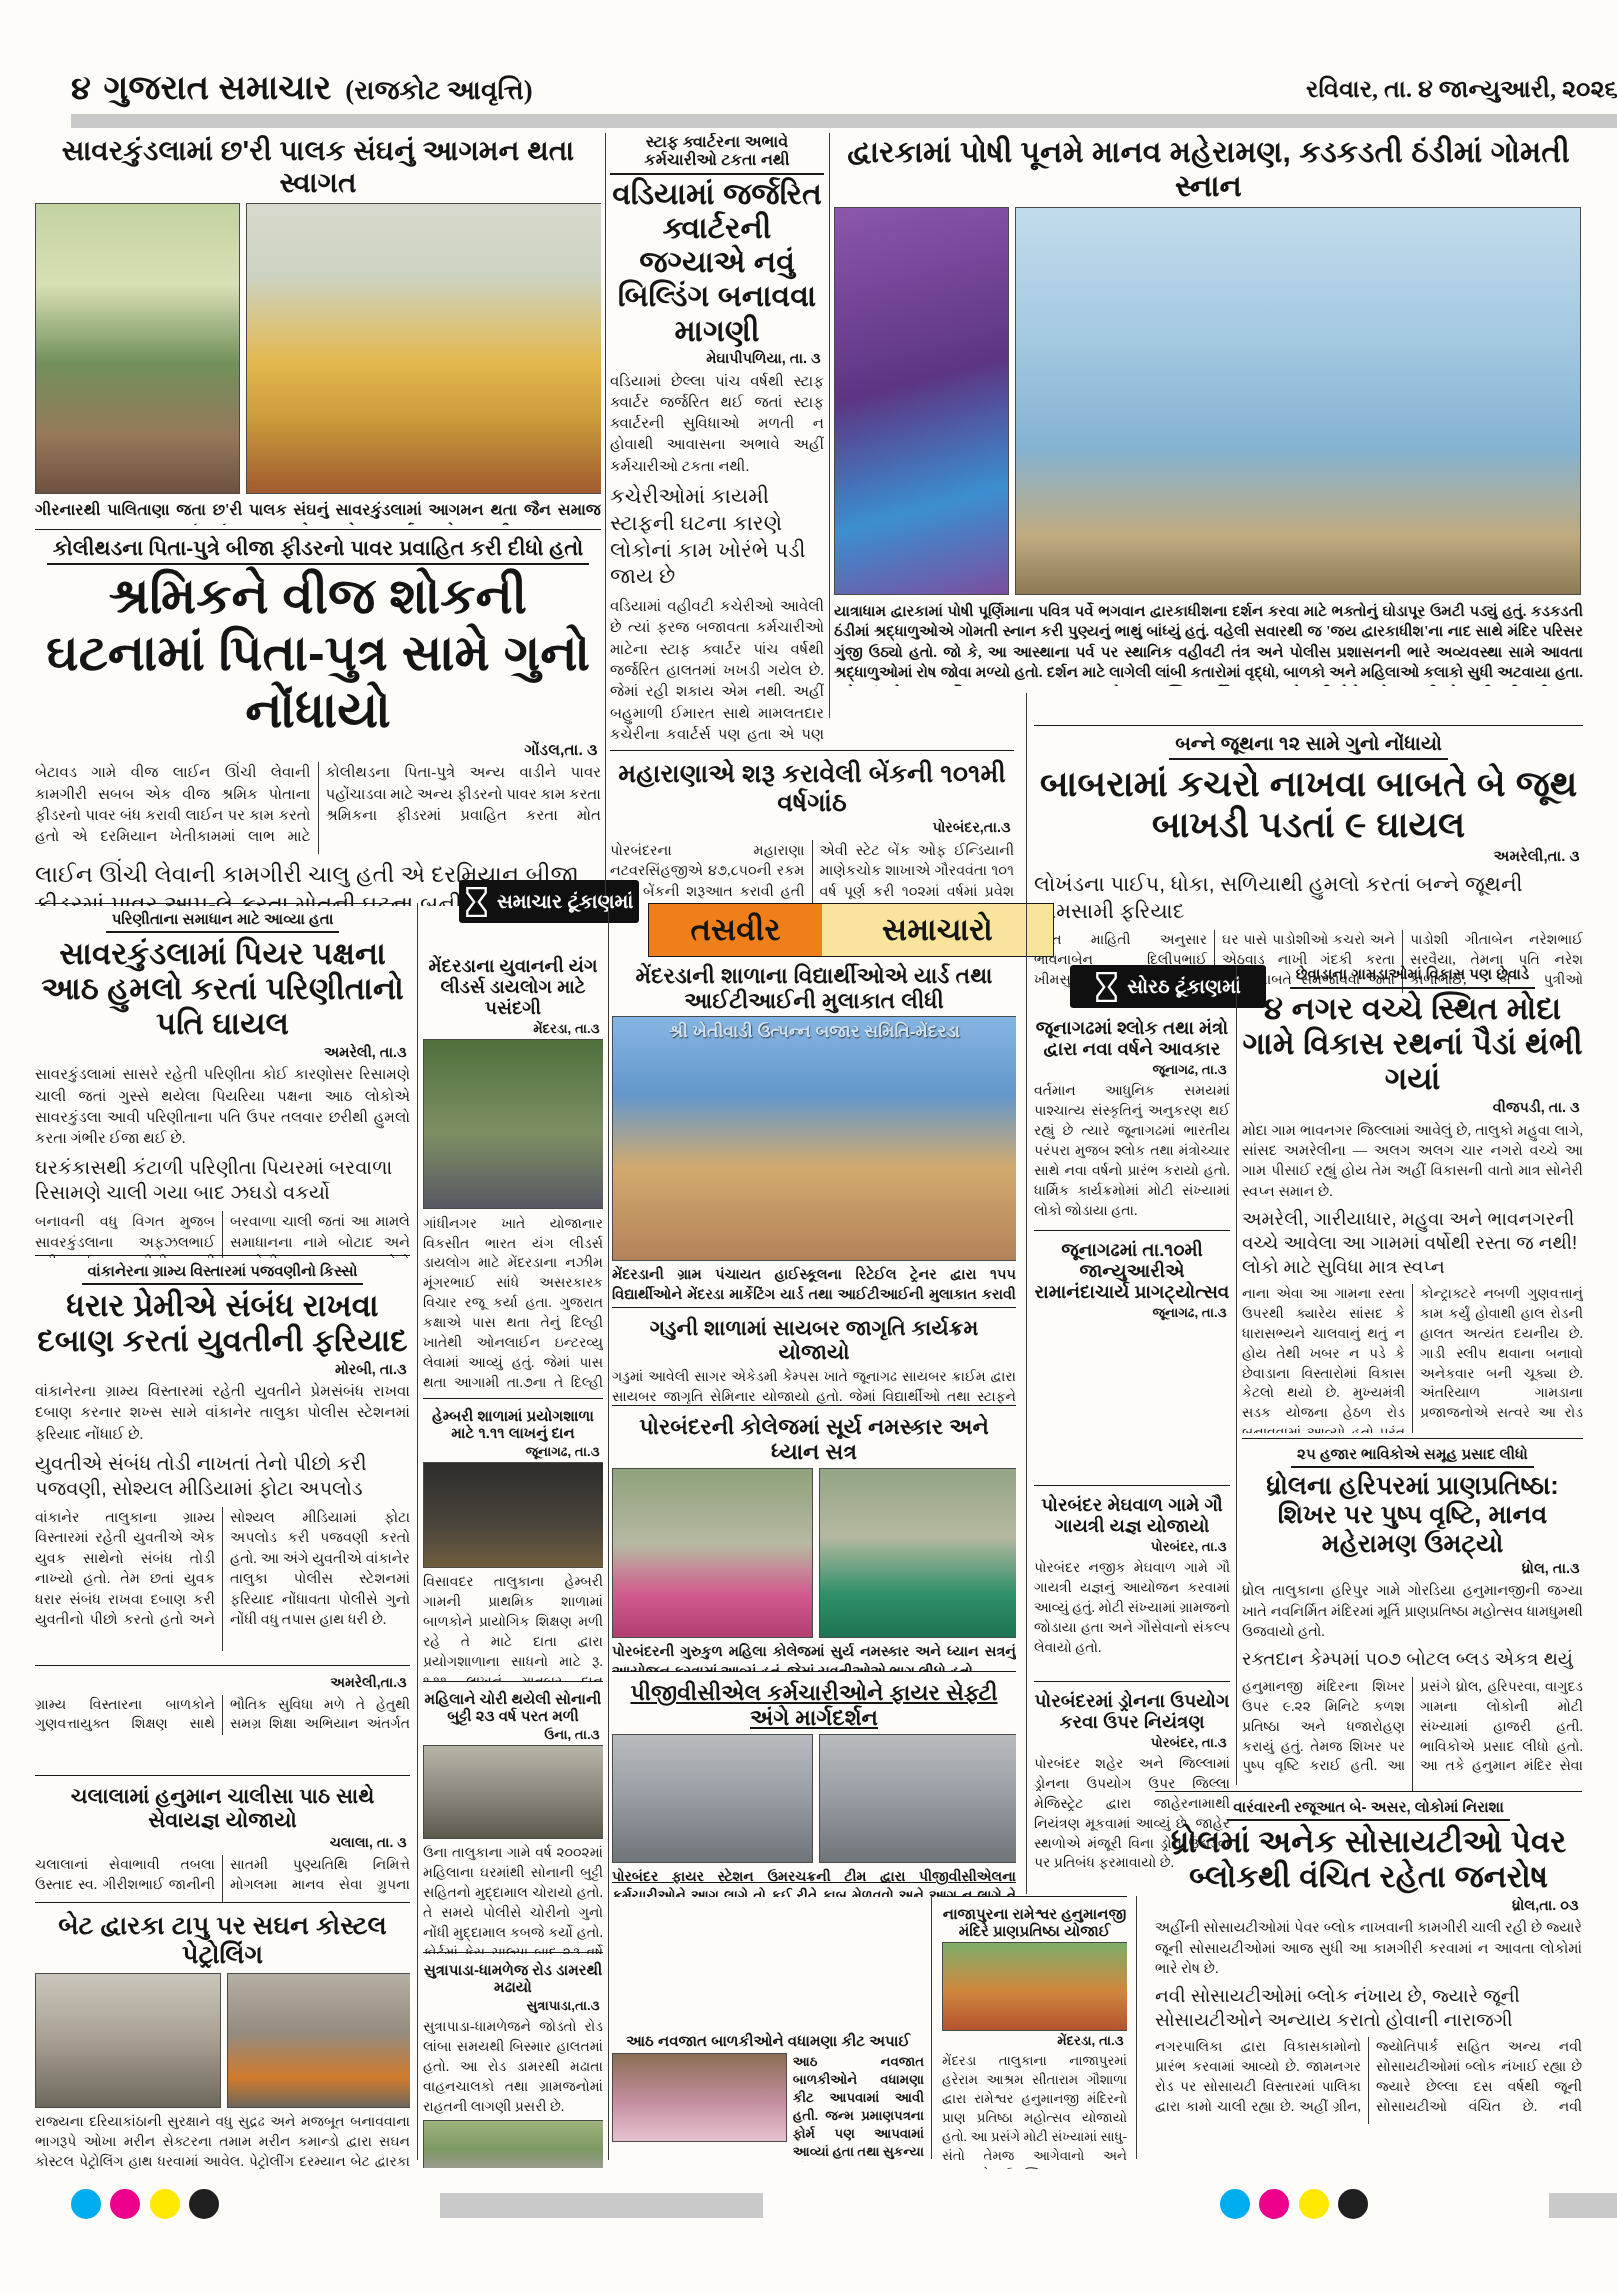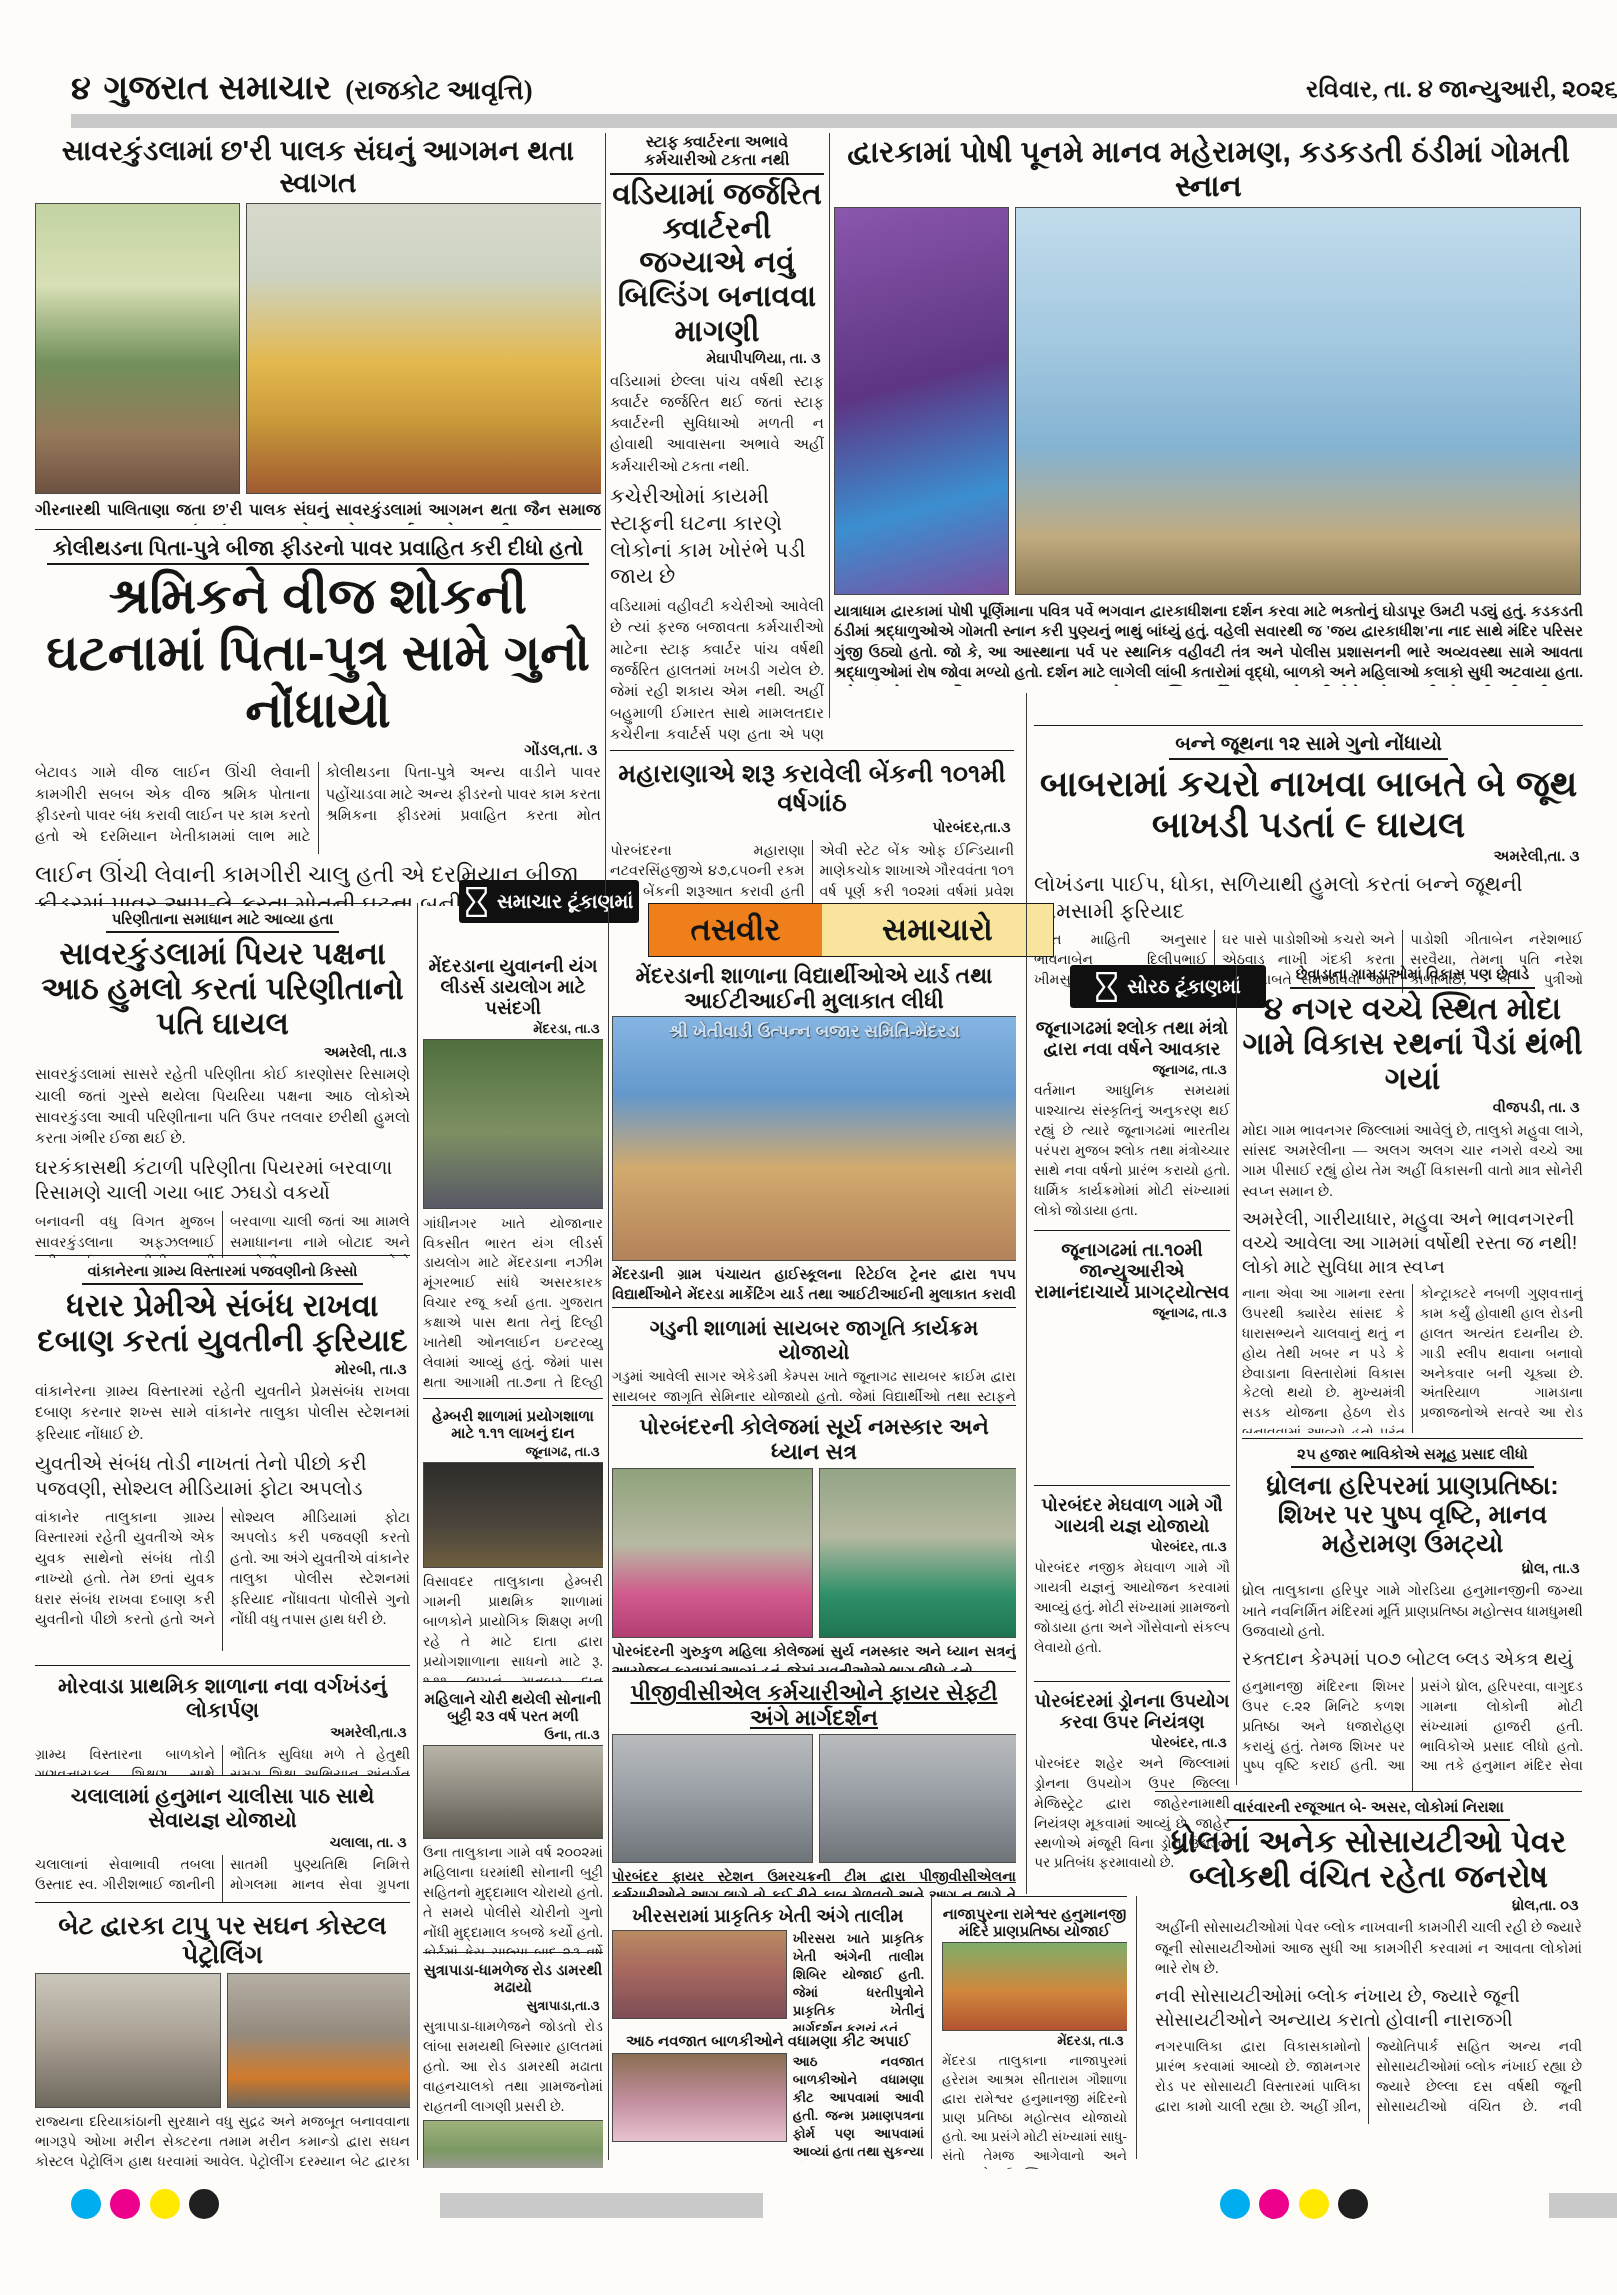--- a/index.html
+++ b/index.html
@@ -129,21 +129,20 @@
   <section class="art rt" style="left:35px;top:1255px;width:375px;height:404px;">
     <div class="kick f30"><span>વાંકાનેરના ગ્રામ્ય વિસ્તારમાં પજવણીનો કિસ્સો</span></div>
     <h2 class="hl f54">ધરાર પ્રેમીએ સંબંધ રાખવા દબાણ કરતાં યુવતીની ફરિયાદ</h2>
     <div class="date f25">મોરબી, તા.૩</div>
     <p class="bd f26">વાંકાનેરના ગ્રામ્ય વિસ્તારમાં રહેતી યુવતીને પ્રેમસંબંધ રાખવા દબાણ કરનાર શખ્સ સામે વાંકાનેર તાલુકા પોલીસ સ્ટેશનમાં ફરિયાદ નોંધાઈ છે.</p>
     <div class="sub f34">યુવતીએ સંબંધ તોડી નાખતાં તેનો પીછો કરી પજવણી, સોશ્યલ મીડિયામાં ફોટા અપલોડ</div>
     <p class="bd c2 f25" style="height:144px;">વાંકાનેર તાલુકાના ગ્રામ્ય વિસ્તારમાં રહેતી યુવતીએ એક યુવક સાથેનો સંબંધ તોડી નાખ્યો હતો. તેમ છતાં યુવક ધરાર સંબંધ રાખવા દબાણ કરી યુવતીનો પીછો કરતો હતો અને સોશ્યલ મીડિયામાં ફોટા અપલોડ કરી પજવણી કરતો હતો. આ અંગે યુવતીએ વાંકાનેર તાલુકા પોલીસ સ્ટેશનમાં ફરિયાદ નોંધાવતા પોલીસે ગુનો નોંધી વધુ તપાસ હાથ ધરી છે.</p>
   </section>
 
   <section class="art rt" style="left:35px;top:1665px;width:375px;height:104px;">
-    <h3 class="hl f36">મોરવાડા પ્રાથમિક શાળાના નવા વર્ગખંડનું લોકાર્પણ</h3>
     <div class="date f24">અમરેલી,તા.૩</div>
     <p class="bd c2 f24" style="height:40px;">ગ્રામ્ય વિસ્તારના બાળકોને ગુણવત્તાયુક્ત શિક્ષણ સાથે ભૌતિક સુવિધા મળે તે હેતુથી સમગ્ર શિક્ષા અભિયાન અંતર્ગત મોરવાડા પ્રાથમિક શાળામાં નવનિર્મિત વર્ગખંડનું લોકાર્પણ મહાનુભાવોના હસ્તે કરવામાં આવ્યું હતું. આ પ્રસંગે આગેવાનો તથા ગ્રામજનો ઉપસ્થિત રહ્યા હતા.</p>
   </section>
 
   <section class="art rt" style="left:35px;top:1775px;width:375px;height:121px;">
     <h3 class="hl f36">ચલાલામાં હનુમાન ચાલીસા પાઠ સાથે સેવાયજ્ઞ યોજાયો</h3>
     <div class="date f24">ચલાલા, તા. ૩</div>
     <p class="bd c2 f24" style="height:58px;">ચલાલાનાં સેવાભાવી તબલા ઉસ્તાદ સ્વ. ગીરીશભાઈ જાનીની સાતમી પુણ્યતિથિ નિમિત્તે મોગલમા માનવ સેવા ગ્રુપના સભ્યો અને શિવ સાંઈ ગ્રુપના સભ્યો સાથે મળી સરકારી શાળામાં અભ્યાસ કરતા બાળકોને અલ્પાહાર તથા ગરમ કપડાનું વિતરણ, નિરાધાર વૃધ્ધોને ધાબળાનું વિતરણ તથા રાત્રિના હનુમાન ચાલીસાના પાઠ ધૂન-કિર્તન સાથે ઉજવવામાં આવી હતી.</p>
   </section>
 
@@ -224,27 +223,20 @@
 
   <section class="art rt" style="left:612px;top:1671px;width:404px;height:219px;text-decoration:underline;">
     <h3 class="hl f38">પીજીવીસીએલ કર્મચારીઓને ફાયર સેફ્ટી અંગે માર્ગદર્શન</h3>
     <div class="prow" style="margin-top:3.5px;">
       <div class="photo ph-fire" style="width:199px;height:127px;"></div>
       <div class="photo ph-fire" style="width:199px;height:127px;"></div>
     </div>
     <p class="cap f24" style="margin-top:4.6px;">પોરબંદર ફાયર સ્ટેશન ઉમરચક્રની ટીમ દ્વારા પીજીવીસીએલના કર્મચારીઓને આગ લાગે તો કઈ રીતે કાબુ મેળવવો અને આગ ન લાગે તે માટે કઈ રીતે તકેદારી રાખવી તે અંગે માર્ગદર્શન આપવામાં આવ્યું હતું.</p>
   </section>
 
-  <section class="art rt" style="left:612px;top:1896px;width:312px;height:128px;">
-    <h3 class="hl f32">ખીરસરામાં પ્રાકૃતિક ખેતી અંગે તાલીમ</h3>
-    <div class="prow" style="margin-top:3.5px;">
-      <div class="photo ph-women" style="width:173px;height:87px;"></div>
-      <p class="cap f23" style="width:132px;margin:0;">ખીરસરા ખાતે પ્રાકૃતિક ખેતી અંગેની તાલીમ શિબિર યોજાઈ હતી. જેમાં ધરતીપુત્રોને પ્રાકૃતિક ખેતીનું માર્ગદર્શન કરાયું હતું.</p>
-    </div>
-  </section>
 
   <section class="art" style="left:612px;top:2030px;width:312px;height:132px;">
     <h3 class="hl f30">આઠ નવજાત બાળકીઓને વધામણા કીટ અપાઈ</h3>
     <div class="prow" style="margin-top:3.5px;">
       <div class="photo ph-baby" style="width:173px;height:87px;"></div>
       <p class="cap f23" style="width:132px;margin:0;">આઠ નવજાત બાળકીઓને વધામણા કીટ આપવામાં આવી હતી. જન્મ પ્રમાણપત્રના ફોર્મ પણ આપવામાં આવ્યાં હતા તથા સુકન્યા યોજનાની માહિતી અપાઈ હતી.</p>
     </div>
   </section>
 
   <div class="abs bbox" style="left:1034px;top:965px;width:196px;height:43px;font-size:19.6px;">

